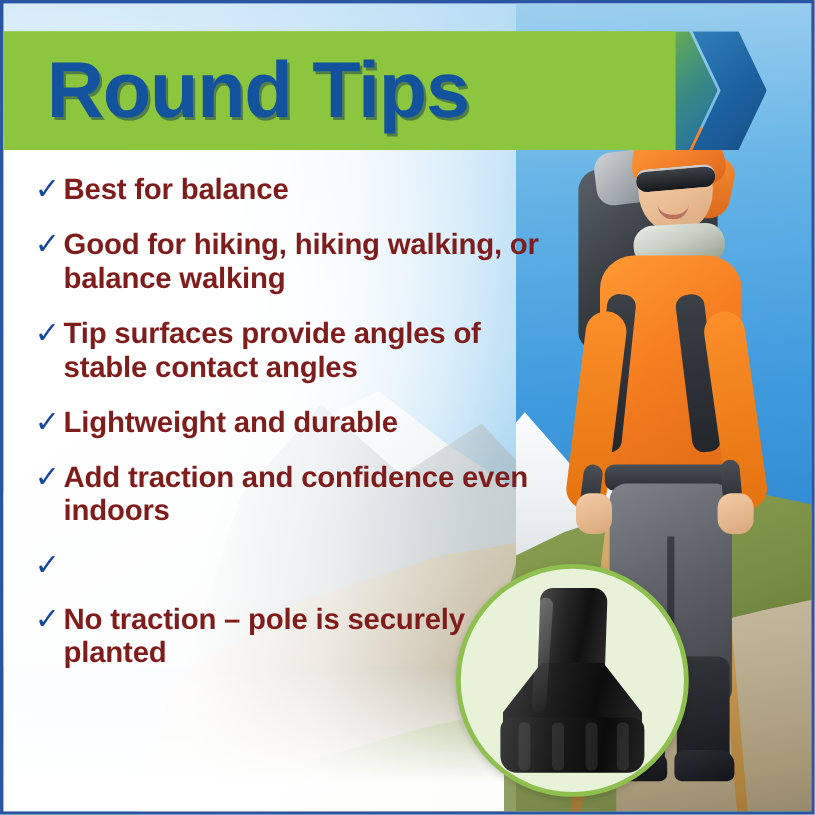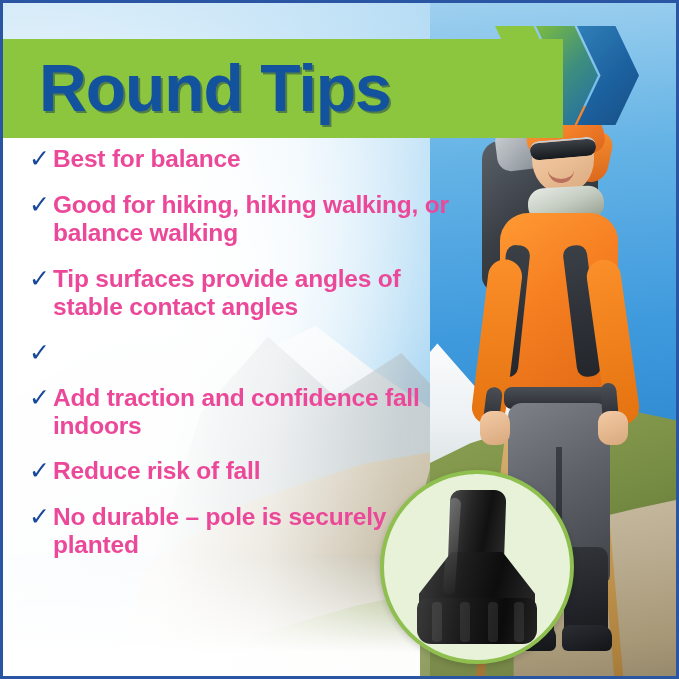--- a/index.html
+++ b/index.html
@@ -277,21 +277,20 @@
   .gripR { left: 136px; top: 288px; transform: rotate(-5deg); }
 
   
   .banner {
     position: absolute;
     left: 0;
     top: 23px;
     width: 560px;
     height: 99px;
     background: #8cc63e;
-    margin-top: 13px;
   }
   .banner-title {
     position: absolute;
     left: 36px;
     top: 50%;
     transform: translateY(-52%);
     font-size: 66px;
     font-weight: bold;
     color: #13539e;
     letter-spacing: -1px;
@@ -327,21 +326,21 @@
     width: 24px;
     font-size: 25px;
     line-height: 1.08;
     color: #17489a;
     font-weight: normal;
   }
   .bullet-text {
     font-size: 24.5px;
     font-weight: bold;
     line-height: 1.14;
-    color: #ec4899;
+    color: #7f1d1d;
     letter-spacing: -0.2px;
   }
 
   
   .inset {
     position: absolute;
     left: 377px;
     top: 467px;
     width: 186px;
     height: 186px;
@@ -478,35 +477,35 @@
       <span class="bullet-text">Good for hiking, hiking walking, or balance walking</span>
     </div>
 
     <div class="bullet">
       <span class="check">✓</span>
       <span class="bullet-text">Tip surfaces provide angles of stable contact angles</span>
     </div>
 
     <div class="bullet">
       <span class="check">✓</span>
-    </div>
-
-    <div class="bullet">
-      <span class="check">✓</span>
-      <span class="bullet-text">Add traction and confidence fall indoors</span>
-    </div>
-
-    <div class="bullet">
-      <span class="check">✓</span>
-      <span class="bullet-text">Reduce risk of fall</span>
-    </div>
-
-    <div class="bullet">
-      <span class="check">✓</span>
-      <span class="bullet-text">No durable – pole is securely planted</span>
+      <span class="bullet-text">Lightweight and durable</span>
+    </div>
+
+    <div class="bullet">
+      <span class="check">✓</span>
+      <span class="bullet-text">Add traction and confidence even indoors</span>
+    </div>
+
+    <div class="bullet">
+      <span class="check">✓</span>
+    </div>
+
+    <div class="bullet">
+      <span class="check">✓</span>
+      <span class="bullet-text">No traction – pole is securely planted</span>
     </div>
 
   </div>
 
   <div class="inset">
     <div class="tip-shaft"></div>
     <div class="tip-flare"></div>
     <div class="tip-base"></div>
     <div class="tread tread-1"></div>
     <div class="tread tread-2"></div>

